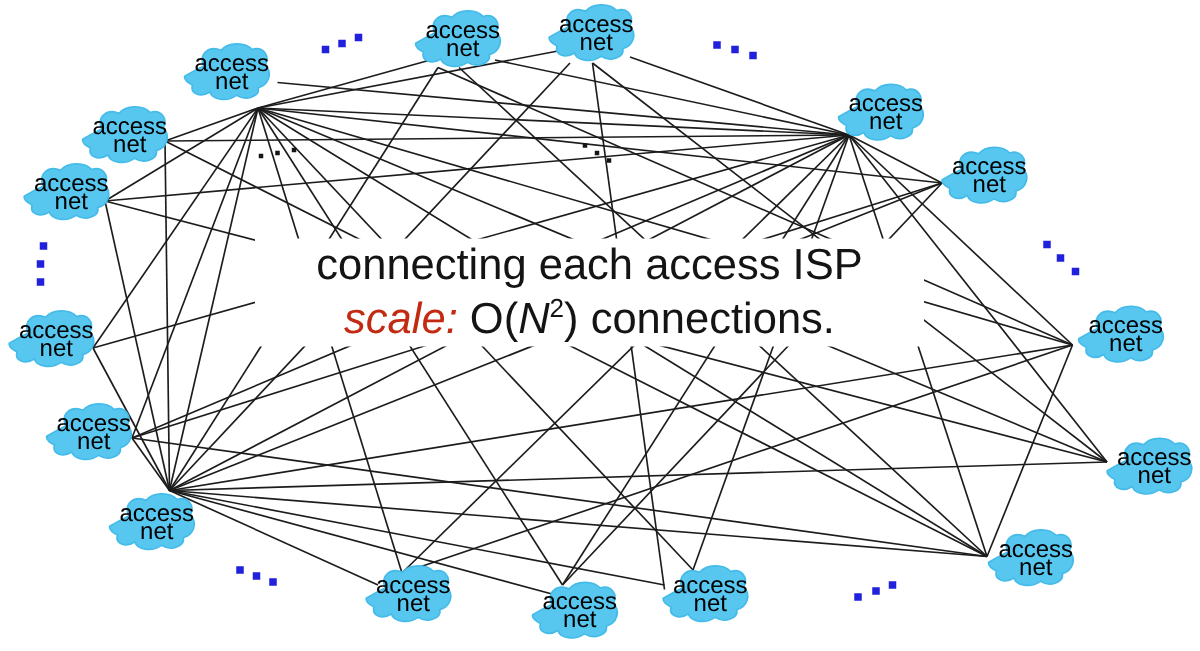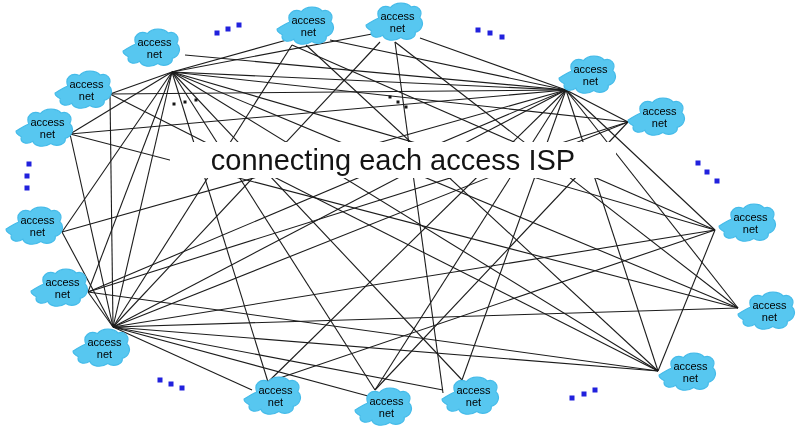--- a/index.html
+++ b/index.html
@@ -1,30 +1,30 @@
 <!DOCTYPE html>
 <html style="--red: #c22a12; --ink: #141414; --blue: #2121dd; --dotblk: #151515;"><head>
 <meta charset="utf-8">
 <style>
   html,body{margin:0;padding:0;background:#fff;}
   .canvas{position:relative;width:800px;height:434px;background:#fff;overflow:hidden;
           font-family:"Liberation Sans",sans-serif;}
   .lines-layer{position:absolute;left:0;top:0;width:800px;height:434px;z-index:1;}
-  .caption{position:absolute;left:393px;top:142px;transform:translateX(-50%);
+  .caption{position:absolute;left:393px;top:159px;transform:translateX(-50%);
            width:446px;z-index:2;background:#fff;text-align:center;
            font-size:29px;line-height:36px;color:var(--ink);}
   .caption div{white-space:pre-wrap;}
   .caption span,.caption i,.caption sup{white-space:pre-wrap;}
   .red{color:var(--red);font-style:italic;}
   .caption sup{font-size:0.6em;vertical-align:super;line-height:0;}
   .cloud{position:absolute;width:60px;height:42px;transform:translate(-50%,-50%);z-index:3;}
   .cloud svg{position:absolute;left:0;top:0;width:100%;height:100%;}
   .cloud-label{position:absolute;left:0;top:0;right:0;bottom:0;display:flex;
                align-items:center;justify-content:center;text-align:center;
-               font-size:11px;line-height:11.5px;color:#000;white-space:pre-line;
+               font-size:16px;line-height:11.5px;color:#000;white-space:pre-line;
                padding-left:5px;padding-top:1px;}
   .dot-blue{position:absolute;width:5px;height:5px;background:var(--blue);
             transform:translate(-50%,-50%);z-index:4;}
   .dot-black{position:absolute;width:3px;height:3px;background:var(--dotblk);
              transform:translate(-50%,-50%);z-index:4;}
 </style>
 </head>
 <body>
 
 <div class="canvas">
@@ -80,20 +80,21 @@
       <line x1="375" y1="390" x2="628" y2="122" stroke="#1c1c1c" stroke-width="1.1"></line>
       <line x1="443" y1="393" x2="395" y2="42" stroke="#1c1c1c" stroke-width="1.1"></line>
       <line x1="88" y1="292" x2="628" y2="122" stroke="#1c1c1c" stroke-width="1.1"></line>
       <line x1="292" y1="45" x2="715" y2="230" stroke="#1c1c1c" stroke-width="1.1"></line>
       <line x1="715" y1="230" x2="658" y2="371" stroke="#1c1c1c" stroke-width="1.1"></line>
       <line x1="88" y1="292" x2="658" y2="371" stroke="#1c1c1c" stroke-width="1.1"></line>
     </svg>
 
   <div class="caption">
     <div><span>connecting each access ISP</span></div>
+    <div><span class="red">scale: </span><span>O(</span><i>N</i><sup>2</sup><span>) connections.</span></div>
   </div>
 
   <div id="clouds">
       <div class="cloud" style="left: 152px; top: 48px;">
         <svg viewBox="0 0 104 70">
           <path d="M2 40C12 34 17 31 24 28C18 14 30 4 44 10C52 0 72 0 80 9C92 5 101 16 95 27C104 36 99 50 87 53C89 63 73 69 62 62C50 70 34 67 31 58C20 65 8 60 11 50C5 47 1 44 2 40Z" fill="#57c7f0" stroke="#45bbe9" stroke-width="2"></path>
         </svg>
         <div class="cloud-label">access
 net</div>
       </div>

